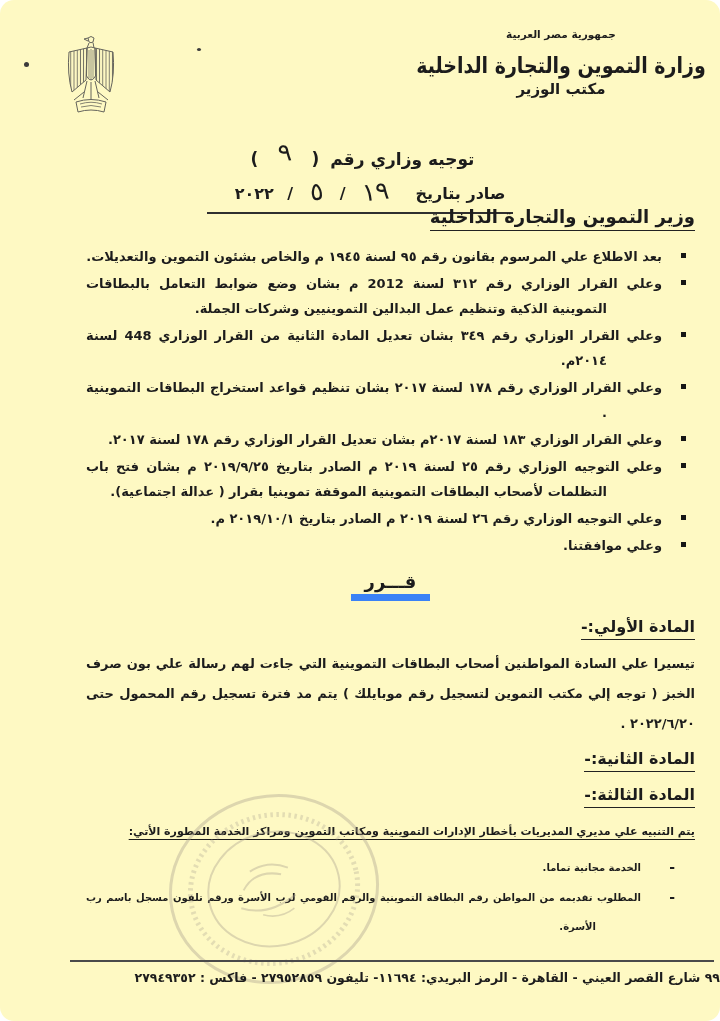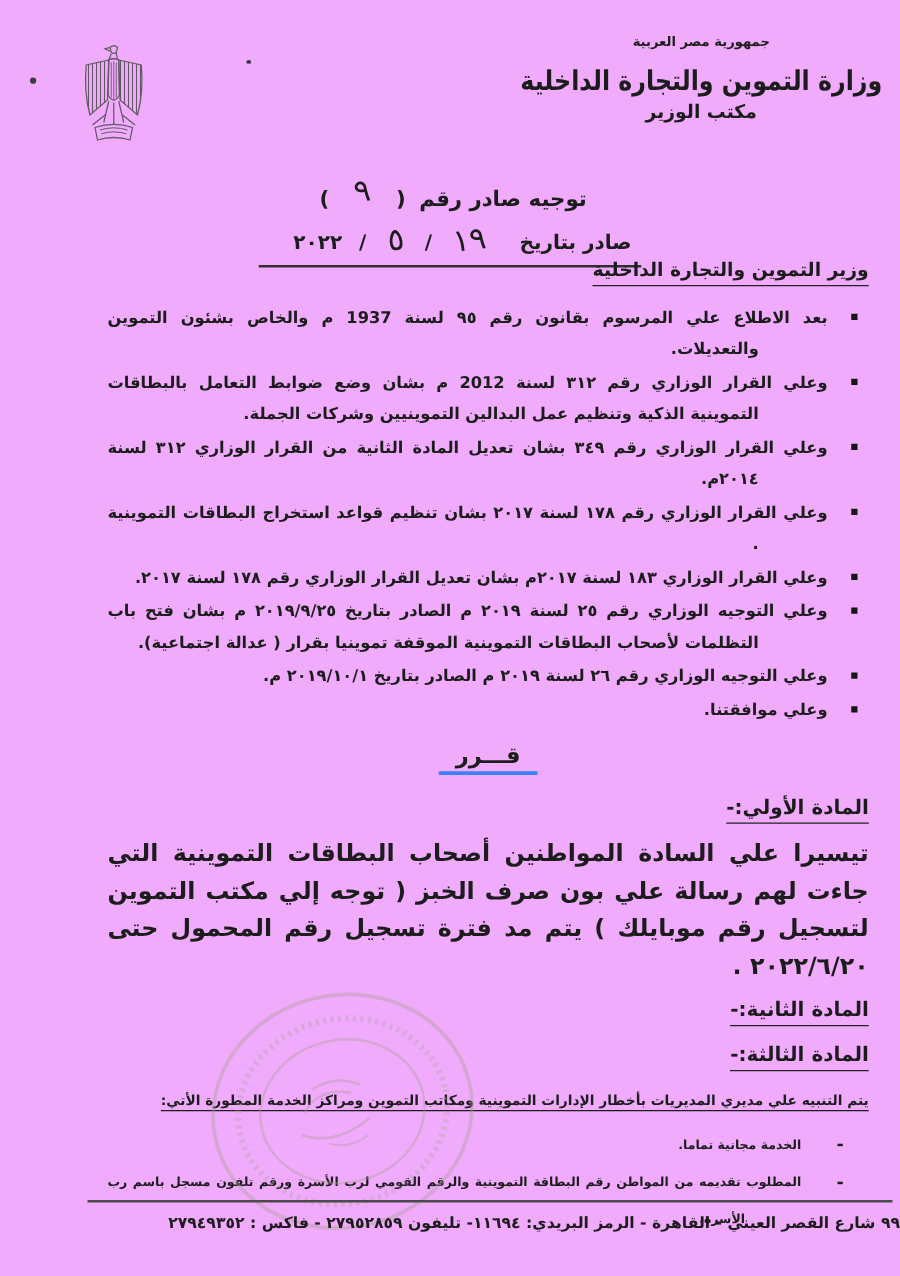--- a/index.html
+++ b/index.html
@@ -1,19 +1,19 @@
 <!DOCTYPE html>
 <html lang="ar" dir="rtl"><head>
 <meta charset="utf-8">
 <style>
   html,body{margin:0;padding:0;background:#ffffff;}
   .page{
     position:relative;width:720px;height:1021px;overflow:hidden;
-    background:#f0abfc;color:#1c1c1c;direction:rtl;
-    font-family:"DejaVu Sans",sans-serif;font-weight:700;
+    background:#fef9c3;color:#1c1c1c;direction:rtl;
+    font-family:"DejaVu Sans",sans-serif;font-weight:700;border-radius:14px;
   }
   .speck{position:absolute;background:#3b3b3b;border-radius:50%;}
   .speck.s1{left:24px;top:62px;width:5px;height:5px;}
   .speck.s2{left:197px;top:48px;width:4px;height:3px;}
 
   
   .emblem{position:absolute;left:60px;top:34px;width:62px;height:88px;opacity:.85;}
   .letterhead{position:absolute;right:14px;top:28px;width:290px;text-align:center;}
   .lh-country{font-size:10.5px;letter-spacing:.5px;white-space:nowrap;}
   .lh-ministry{font-size:19px;margin-top:14px;white-space:nowrap;transform:scaleY(1.15);}
@@ -32,44 +32,44 @@
     display:inline-block;margin-top:5px;font-size:16px;
     border-bottom:2px solid #2f2f2f;padding:0 8px 7px 28px;
   }
   .date-label{margin-left:12px;}
   .date-sep{margin:0 2px;}
   .date-year{margin-right:6px;}
 
   
   .content{position:absolute;top:206px;right:25px;left:86px;}
   .minister-heading{
-    display:inline-block;font-size:15px;border-bottom:1.5px solid #222;
+    display:inline-block;font-size:18px;border-bottom:1.5px solid #222;
     padding-bottom:3px;margin-bottom:13px;text-align:center;
   }
   .preamble{margin:0;}
   .preamble-item{position:relative;padding-right:33px;margin-bottom:2px;}
   .preamble-item .marker{
     position:absolute;right:9px;top:9px;width:5px;height:5px;background:#161616;
   }
   .preamble-item .txt{
     display:block;font-size:13px;line-height:25px;text-align:justify;
     padding-right:55px;text-indent:-55px;
   }
   .decided{
     text-align:center;margin:13px 0 16px;
   }
   .decided span{
     display:inline-block;font-size:18px;letter-spacing:2px;
-    border-bottom:3px solid #3b82f6;padding:0 14px 2px;
+    border-bottom:7px solid #3b82f6;padding:0 14px 2px;
   }
   .article-heading{
     display:inline-block;font-size:16px;border-bottom:1.5px solid #222;
     padding-bottom:3px;margin:0 0 9px;
   }
-  .article-body{font-size:19px;line-height:30px;text-align:justify;margin:0 0 10px;}
+  .article-body{font-size:13px;line-height:30px;text-align:justify;margin:0 0 10px;}
   .article{margin-bottom:4px;}
   .a3-intro{
     font-size:11px;line-height:30px;text-align:justify;margin:0 0 6px;
     text-decoration:underline;text-underline-offset:4px;
   }
   .point{position:relative;padding-right:54px;margin-bottom:1px;}
   .point .dash{position:absolute;right:20px;top:0;font-size:14px;line-height:29px;}
   .point .txt{
     display:block;font-size:10px;line-height:29px;text-align:justify;
     padding-right:45px;text-indent:-45px;
@@ -118,21 +118,21 @@
   </div>
 
   <div class="letterhead">
     <div class="lh-country">جمهورية مصر العربية</div>
     <div class="lh-ministry">وزارة التموين والتجارة الداخلية</div>
     <div class="lh-office">مكتب الوزير</div>
   </div>
 
   <div class="title-block">
     <div class="title-line">
-      <span>توجيه صادر رقم</span>
+      <span>توجيه وزاري رقم</span>
       <span class="paren">(</span>
       <span class="hand big">٩</span>
       <span class="paren">)</span>
     </div>
     <div class="date-line">
       <span class="date-label">صادر بتاريخ</span>
       <span class="hand">١٩</span>
       <span class="date-sep">/</span>
       <span class="hand">٥</span>
       <span class="date-sep">/</span>
@@ -142,29 +142,29 @@
 
   <div class="content">
 
     <div>
       <span class="minister-heading">وزير التموين والتجارة الداخلية</span>
     </div>
 
     <div class="preamble">
       <div class="preamble-item">
         <span class="marker"></span>
-        <span class="txt">بعد الاطلاع علي المرسوم بقانون رقم ٩٥ لسنة 1937 م والخاص بشئون التموين والتعديلات.</span>
+        <span class="txt">بعد الاطلاع علي المرسوم بقانون رقم ٩٥ لسنة ١٩٤٥ م والخاص بشئون التموين والتعديلات.</span>
       </div>
       <div class="preamble-item">
         <span class="marker"></span>
         <span class="txt">وعلي القرار الوزاري رقم ٣١٢ لسنة 2012 م بشان وضع ضوابط التعامل بالبطاقات التموينية الذكية وتنظيم عمل البدالين التموينيين وشركات الجملة.</span>
       </div>
       <div class="preamble-item">
         <span class="marker"></span>
-        <span class="txt">وعلي القرار الوزاري رقم ٣٤٩ بشان تعديل المادة الثانية من القرار الوزاري ٣١٢ لسنة ٢٠١٤م.</span>
+        <span class="txt">وعلي القرار الوزاري رقم ٣٤٩ بشان تعديل المادة الثانية من القرار الوزاري 448 لسنة ٢٠١٤م.</span>
       </div>
       <div class="preamble-item">
         <span class="marker"></span>
         <span class="txt">وعلي القرار الوزاري رقم ١٧٨ لسنة ٢٠١٧ بشان تنظيم قواعد استخراج البطاقات التموينية .</span>
       </div>
       <div class="preamble-item">
         <span class="marker"></span>
         <span class="txt">وعلي القرار الوزاري ١٨٣ لسنة ٢٠١٧م بشان تعديل القرار الوزاري رقم ١٧٨ لسنة ٢٠١٧.</span>
       </div>
       <div class="preamble-item">

